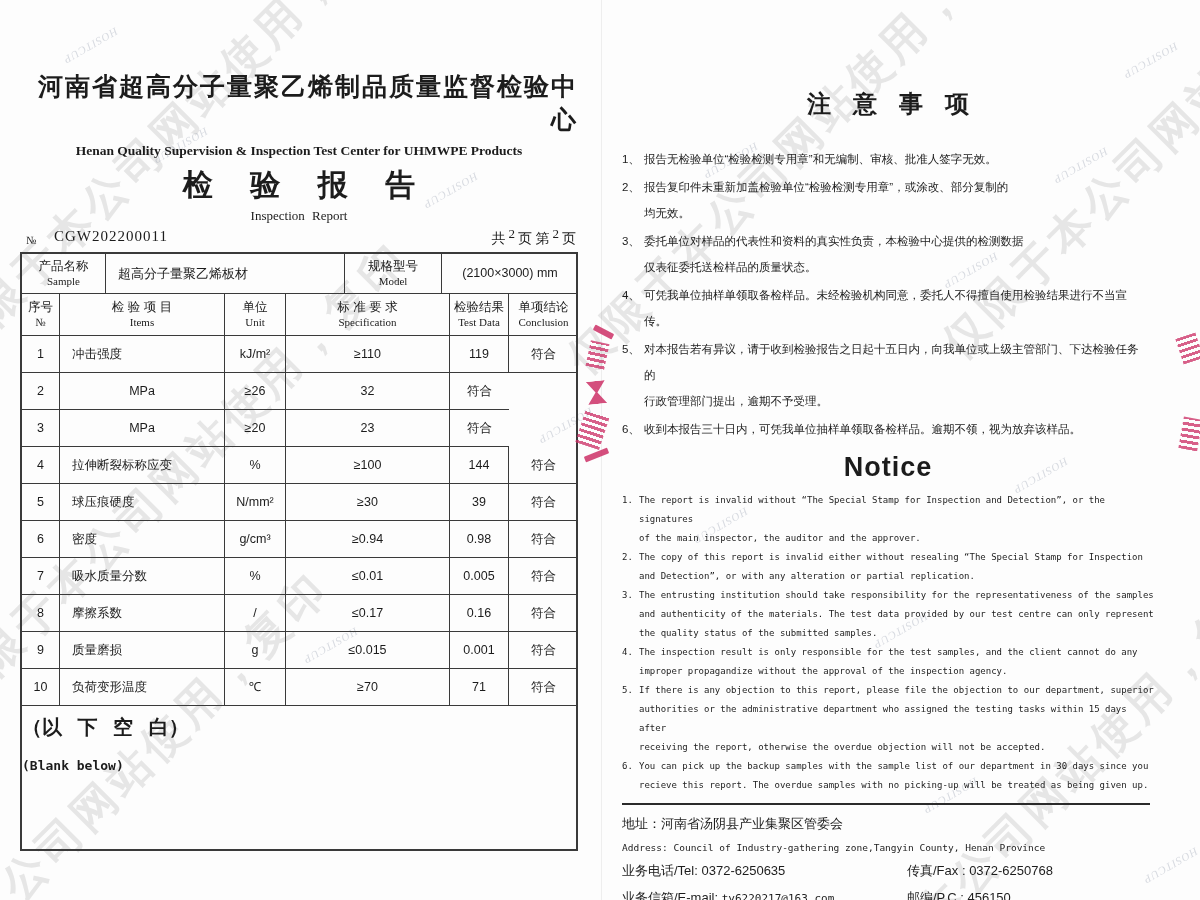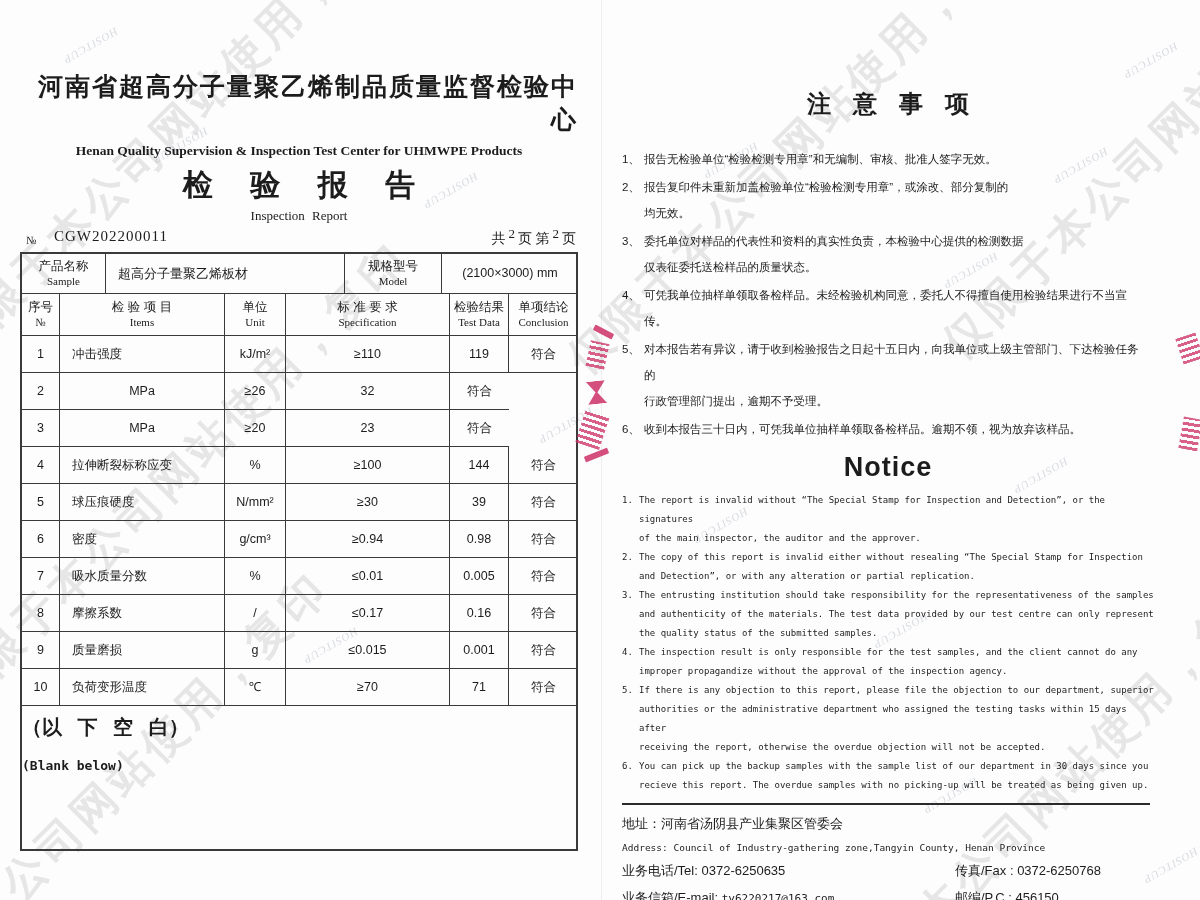--- a/index.html
+++ b/index.html
@@ -94,21 +94,21 @@
   .en-item {
     display:flex; font-size:9px; line-height:19px;
     font-family:"DejaVu Sans Mono", monospace;
   }
   .en-item .num { flex:0 0 17px; }
   .en-item .txt { white-space:pre-wrap; }
   .footer-rule { border-top:2px solid #2a2a2a; margin-top:8px; width:528px; }
   .footer { margin-top:10px; }
   .f-cn { font-size:13px; margin-bottom:9px; }
   .f-en { font-size:9.5px; font-family:"DejaVu Sans Mono", monospace; margin-bottom:9px; }
-  .f-pair { display:flex; font-size:13px; margin-bottom:9px;gap:48px; }
+  .f-pair { display:flex; font-size:13px; margin-bottom:9px; }
   .f-pair .left  { flex:0 0 285px; }
   .email { text-decoration:underline; font-family:"DejaVu Sans Mono", monospace; font-size:11px; }
   
   .seal { position:absolute; z-index:3; pointer-events:none; }
   .seal-bar { background:#cc3066; opacity:0.85; border-radius:1px; }
   .seal-blob {
     background:repeating-linear-gradient(0deg, rgba(204,48,102,0.9) 0 3px, rgba(204,48,102,0) 3px 6px);
     opacity:0.85;
   }
   .seal-bow {

